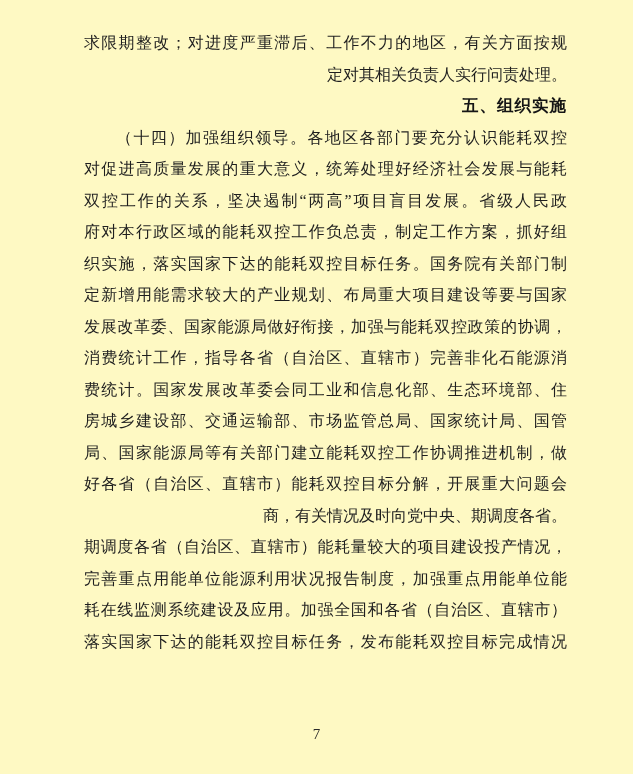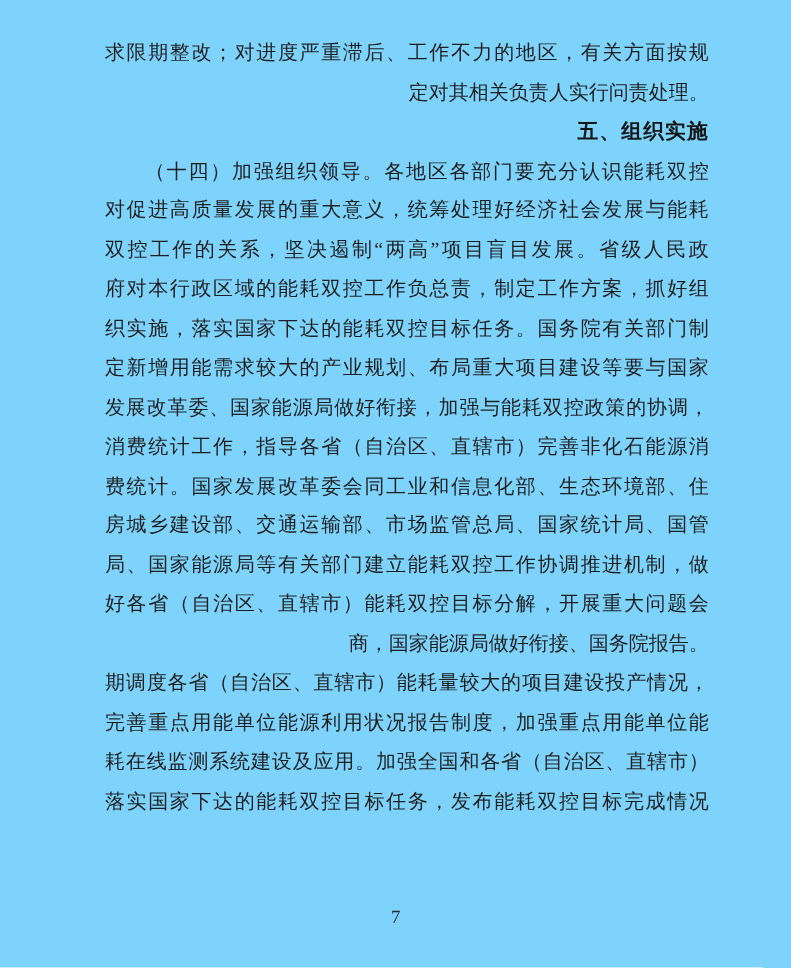--- a/index.html
+++ b/index.html
@@ -5,21 +5,21 @@
   html, body {
     margin: 0;
     padding: 0;
     background: #ffffff;
   }
   .page {
     position: relative;
     box-sizing: border-box;
     width: 633px;
     height: 774px;
-    background: #7dd3fc;
+    background: #fef9c3;
     padding: 27px 66px 0 84px;
     font-family: "Liberation Serif", serif;
     color: #1f1f1f;
     font-size: 16px;
     overflow: hidden;
   }
   .block { margin: 0; padding: 0; }
   .line {
     line-height: 31.5px;
     height: 31.5px;
@@ -75,21 +75,21 @@
       <div class="line just">双控工作的关系，坚决遏制“两高”项目盲目发展。省级人民政</div>
       <div class="line just">府对本行政区域的能耗双控工作负总责，制定工作方案，抓好组</div>
       <div class="line just">织实施，落实国家下达的能耗双控目标任务。国务院有关部门制</div>
       <div class="line just">定新增用能需求较大的产业规划、布局重大项目建设等要与国家</div>
       <div class="line just">发展改革委、国家能源局做好衔接，加强与能耗双控政策的协调，</div>
       <div class="line just">消费统计工作，指导各省（自治区、直辖市）完善非化石能源消</div>
       <div class="line just">费统计。国家发展改革委会同工业和信息化部、生态环境部、住</div>
       <div class="line just">房城乡建设部、交通运输部、市场监管总局、国家统计局、国管</div>
       <div class="line just">局、国家能源局等有关部门建立能耗双控工作协调推进机制，做</div>
       <div class="line just">好各省（自治区、直辖市）能耗双控目标分解，开展重大问题会</div>
-      <div class="line">商，国家能源局做好衔接、国务院报告。</div>
+      <div class="line">商，有关情况及时向党中央、期调度各省。</div>
     </div>
 
   <div class="block">
       <div class="line just">期调度各省（自治区、直辖市）能耗量较大的项目建设投产情况，</div>
       <div class="line just">完善重点用能单位能源利用状况报告制度，加强重点用能单位能</div>
       <div class="line just">耗在线监测系统建设及应用。加强全国和各省（自治区、直辖市）</div>
       <div class="line just">落实国家下达的能耗双控目标任务，发布能耗双控目标完成情况</div>
     </div>
 
   <div class="page-number">7</div>

